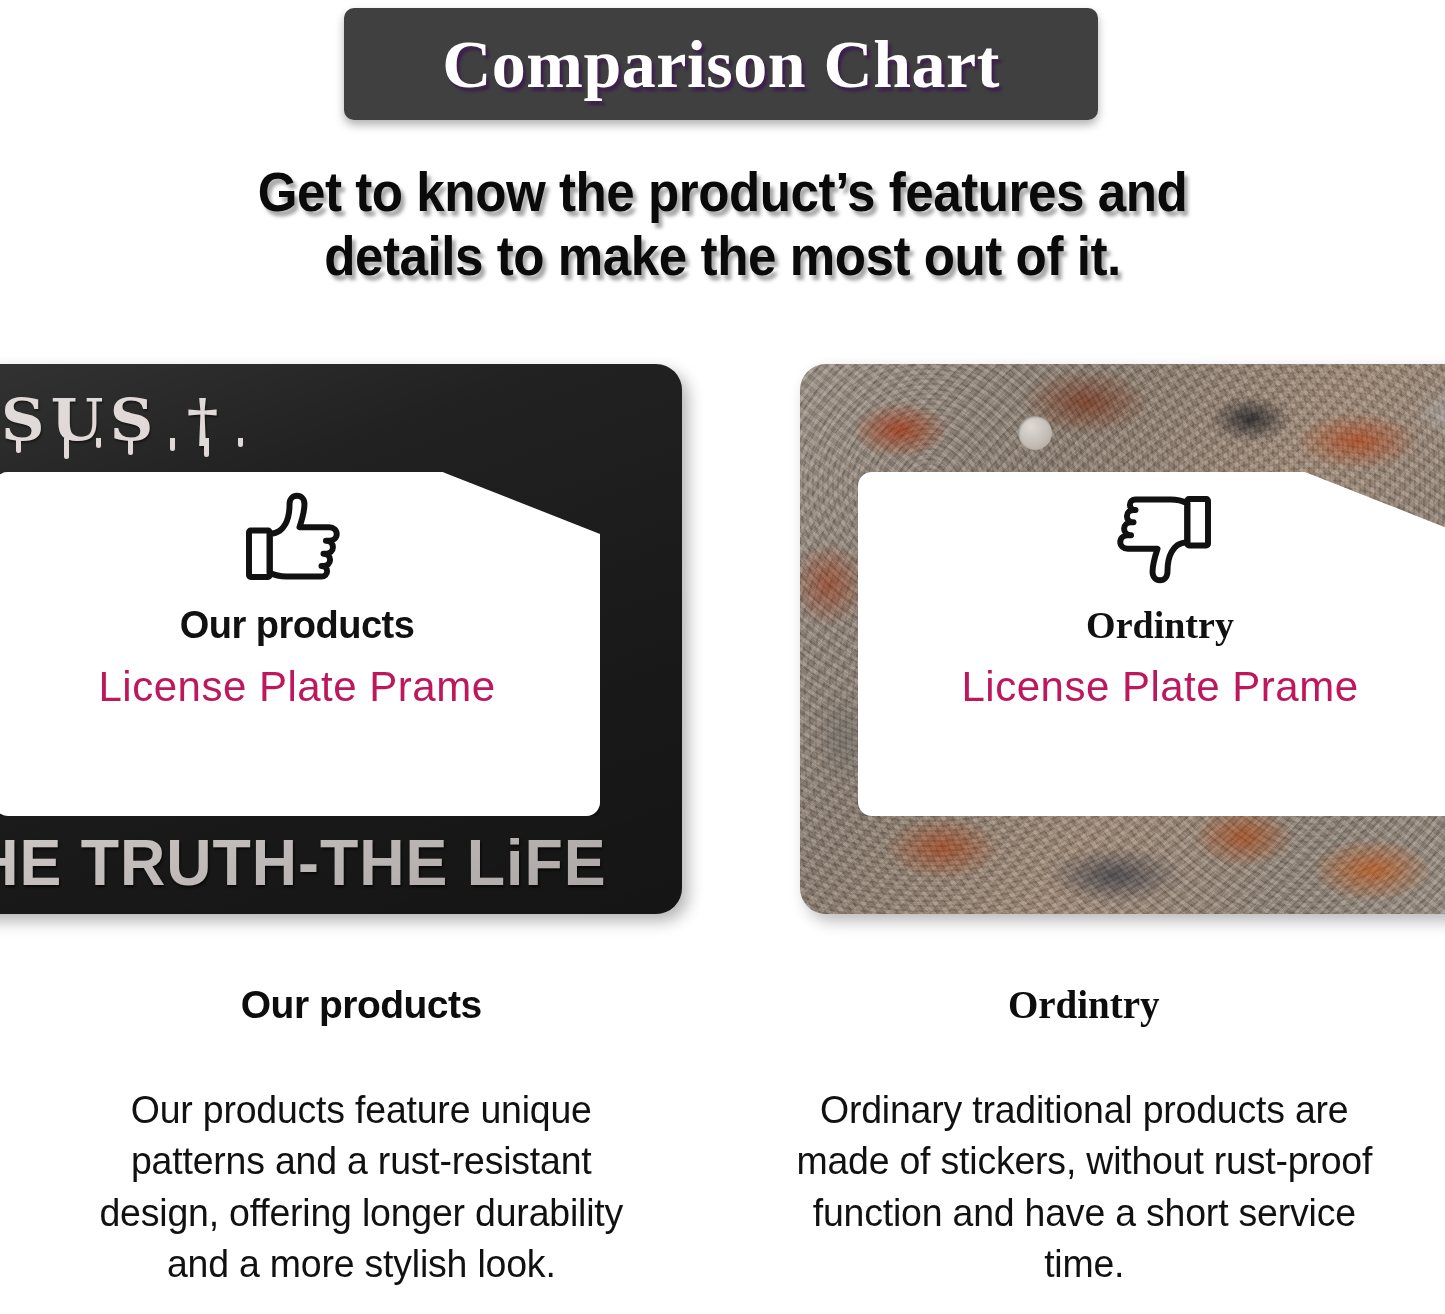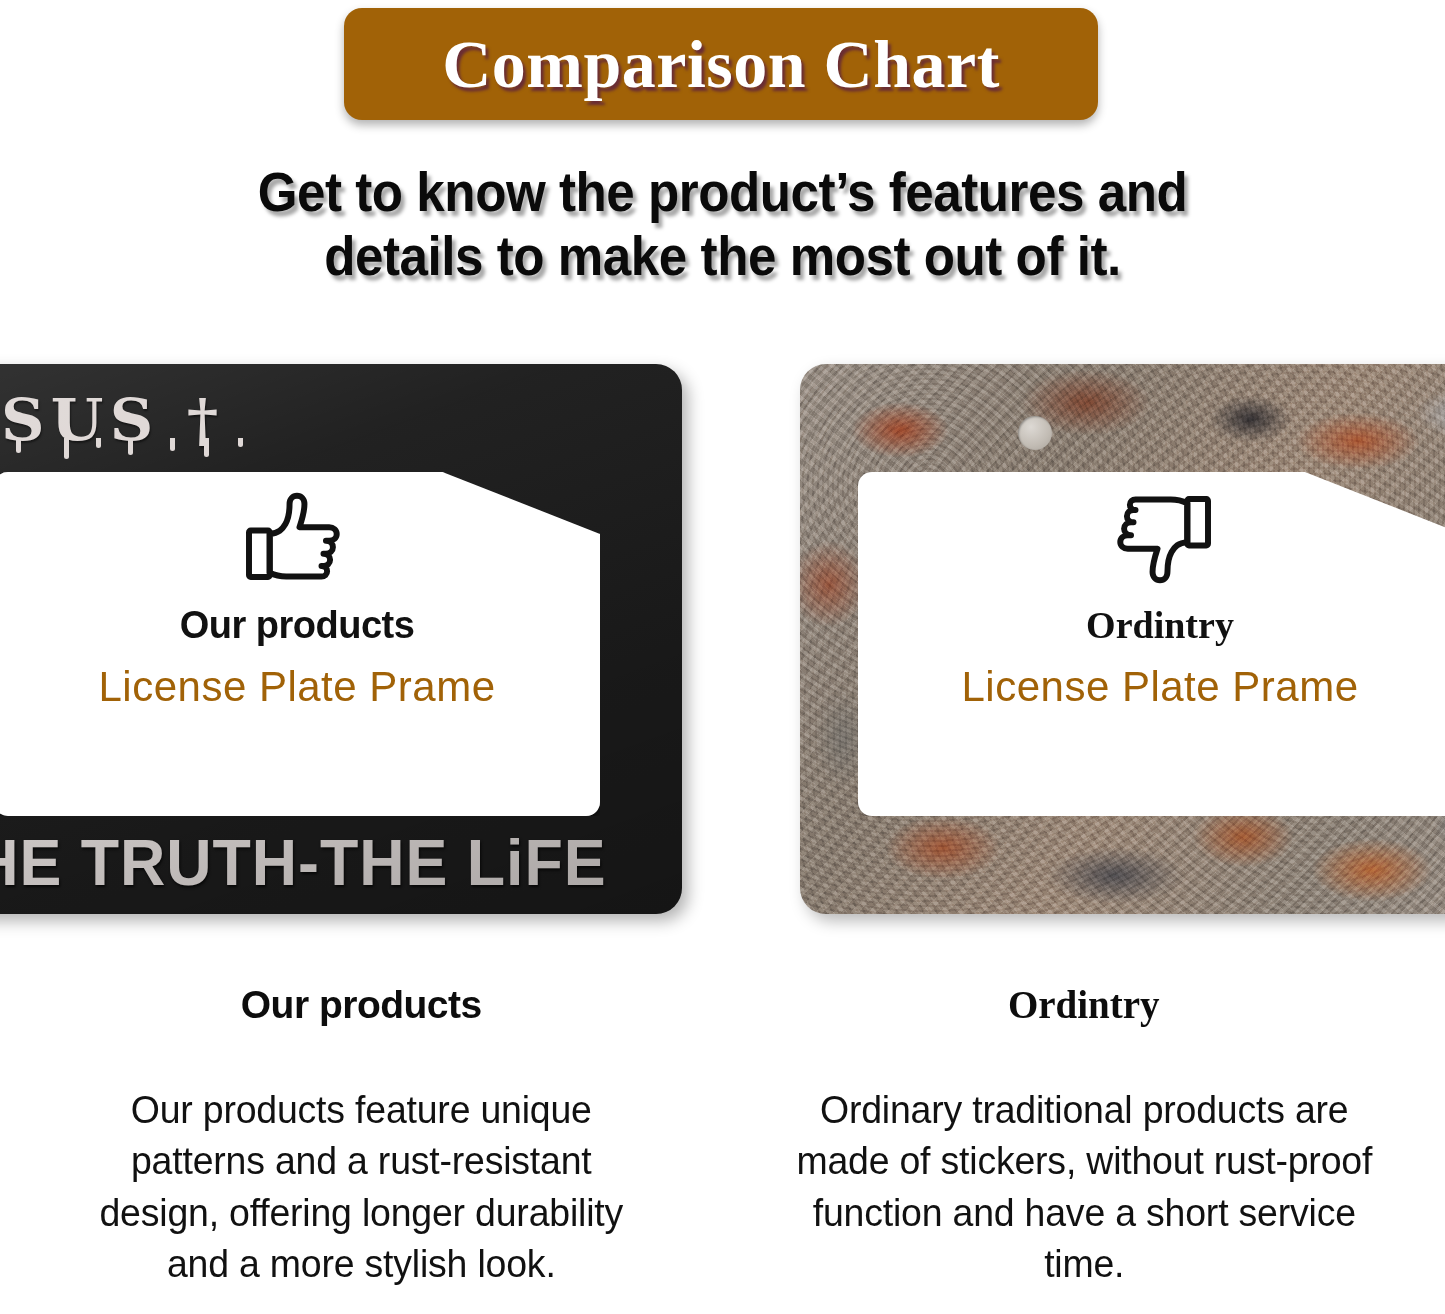--- a/index.html
+++ b/index.html
@@ -20,22 +20,22 @@
   .banner-wrap {
     position: absolute;
     left: 344px;
     top: 8px;
     width: 754px;
     height: 112px;
   }
   .banner {
     position: absolute;
     inset: 0;
-    background: #a16207;
-    border-radius: 18px;
+    background: #404040;
+    border-radius: 10px;
     box-shadow: 0 5px 10px rgba(0,0,0,0.30);
     display: flex;
     align-items: center;
     justify-content: center;
   }
   .banner-title {
     font-family: "Liberation Serif", "DejaVu Serif", serif;
     font-weight: bold;
     font-size: 68px;
     color: #ffffff;
@@ -250,21 +250,21 @@
     font-family: "Liberation Serif", "DejaVu Serif", serif;
     font-weight: bold;
     letter-spacing: 0px;
   }
   .cap-sub {
     margin-top: 22px;
     font-family: "Liberation Sans", sans-serif;
     font-weight: normal;
     font-size: 42px;
     line-height: 1;
-    color: #a16207;
+    color: #be185d;
     letter-spacing: 0.5px;
   }
 
   
   .bottom {
     position: absolute;
     left: 0;
     top: 985px;
     width: 1445px;
     height: 330px;

